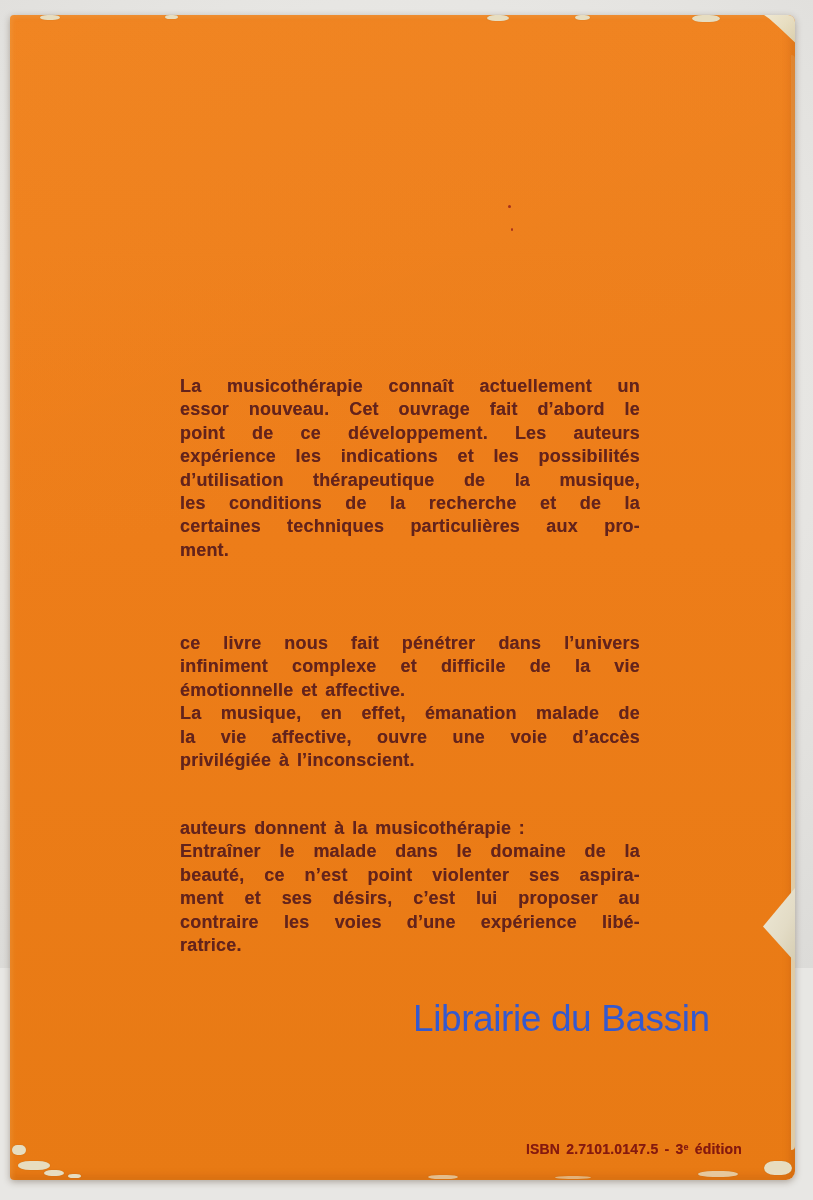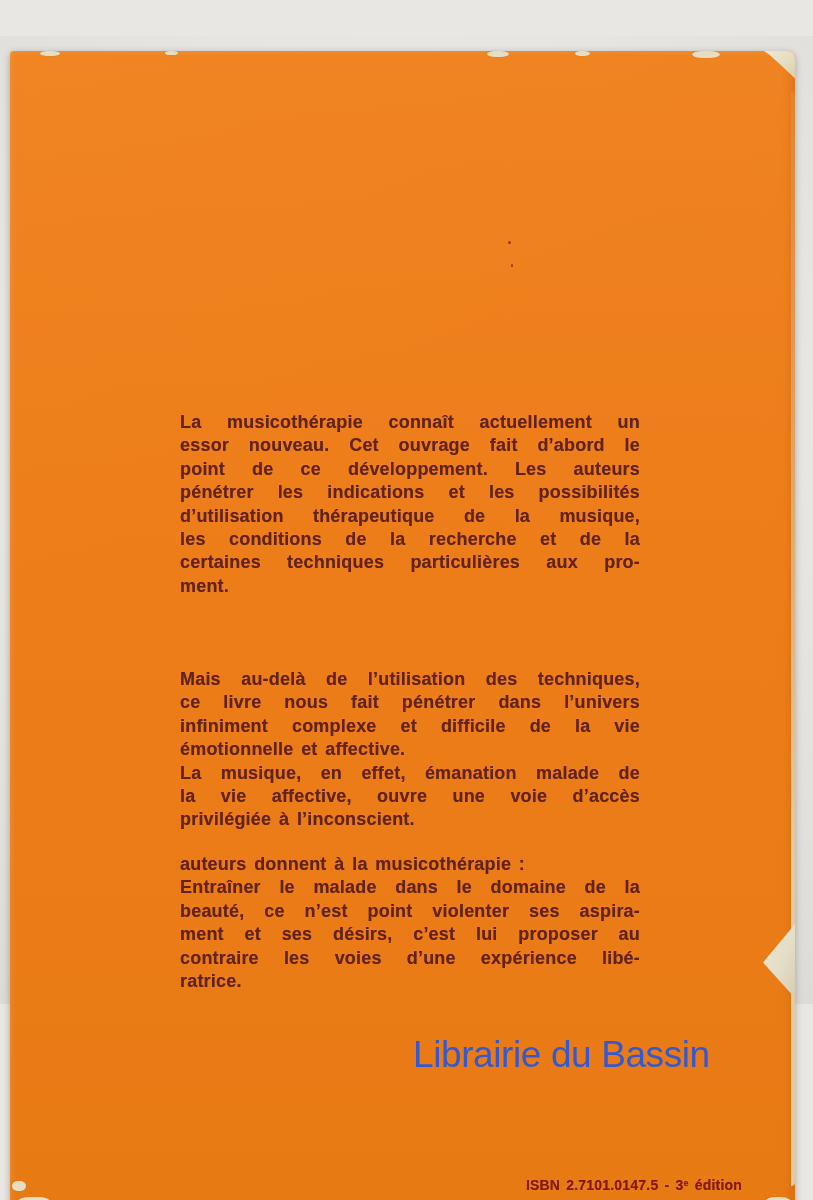--- a/index.html
+++ b/index.html
@@ -14,21 +14,20 @@
   }
   *{margin:0;padding:0;box-sizing:border-box;}
   html,body{width:813px;height:1200px;overflow:hidden;}
   body{
     font-family:"Liberation Sans", sans-serif;
     background:var(--bg);
   }
   .photo{
     position:relative;width:813px;height:968px;
     background:radial-gradient(circle at 50% 40%, #eeedeb 0%, #e7e6e3 55%, #dcdbd8 100%);
-    margin-top:36px;
   }
   .book{
     position:absolute;left:10px;top:15px;width:785px;height:1165px;
     background:
       linear-gradient(158deg, rgba(255,160,50,0.10) 0%, rgba(0,0,0,0) 40%),
       linear-gradient(to bottom, #ef8220 0%, var(--cover) 45%, #e87a14 100%);
     border-radius:4px 7px 9px 4px;
     box-shadow:
       0 2px 7px rgba(60,40,20,0.35),
       inset 2px 2px 5px rgba(255,200,120,0.25),
@@ -112,28 +111,27 @@
   <div class="book">
 
     <div class="fore-edge"></div>
     <div class="notch"></div>
 
     <div class="blurb" id="blurb">
         <div class="para para1">
           <div class="line">La musicothérapie connaît actuellement un</div>
           <div class="line">essor nouveau. Cet ouvrage fait d’abord le</div>
           <div class="line">point de ce développement. Les auteurs</div>
-          <div class="line">pénétrer les indications et les possibilités</div>
+          <div class="line">expérience les indications et les possibilités</div>
           <div class="line">d’utilisation thérapeutique de la musique,</div>
           <div class="line">les conditions de la recherche et de la</div>
           <div class="line">certaines techniques particulières aux pro-</div>
           <div class="line flush">ment.</div>
         </div>
         <div class="para para2">
-          <div class="line">Mais au-delà de l’utilisation des techniques,</div>
           <div class="line">ce livre nous fait pénétrer dans l’univers</div>
           <div class="line">infiniment complexe et difficile de la vie</div>
           <div class="line flush">émotionnelle et affective.</div>
           <div class="line">La musique, en effet, émanation malade de</div>
           <div class="line">la vie affective, ouvre une voie d’accès</div>
           <div class="line flush">privilégiée à l’inconscient.</div>
         </div>
         <div class="para para3">
           <div class="line flush">auteurs donnent à la musicothérapie :</div>
           <div class="line">Entraîner le malade dans le domaine de la</div>

